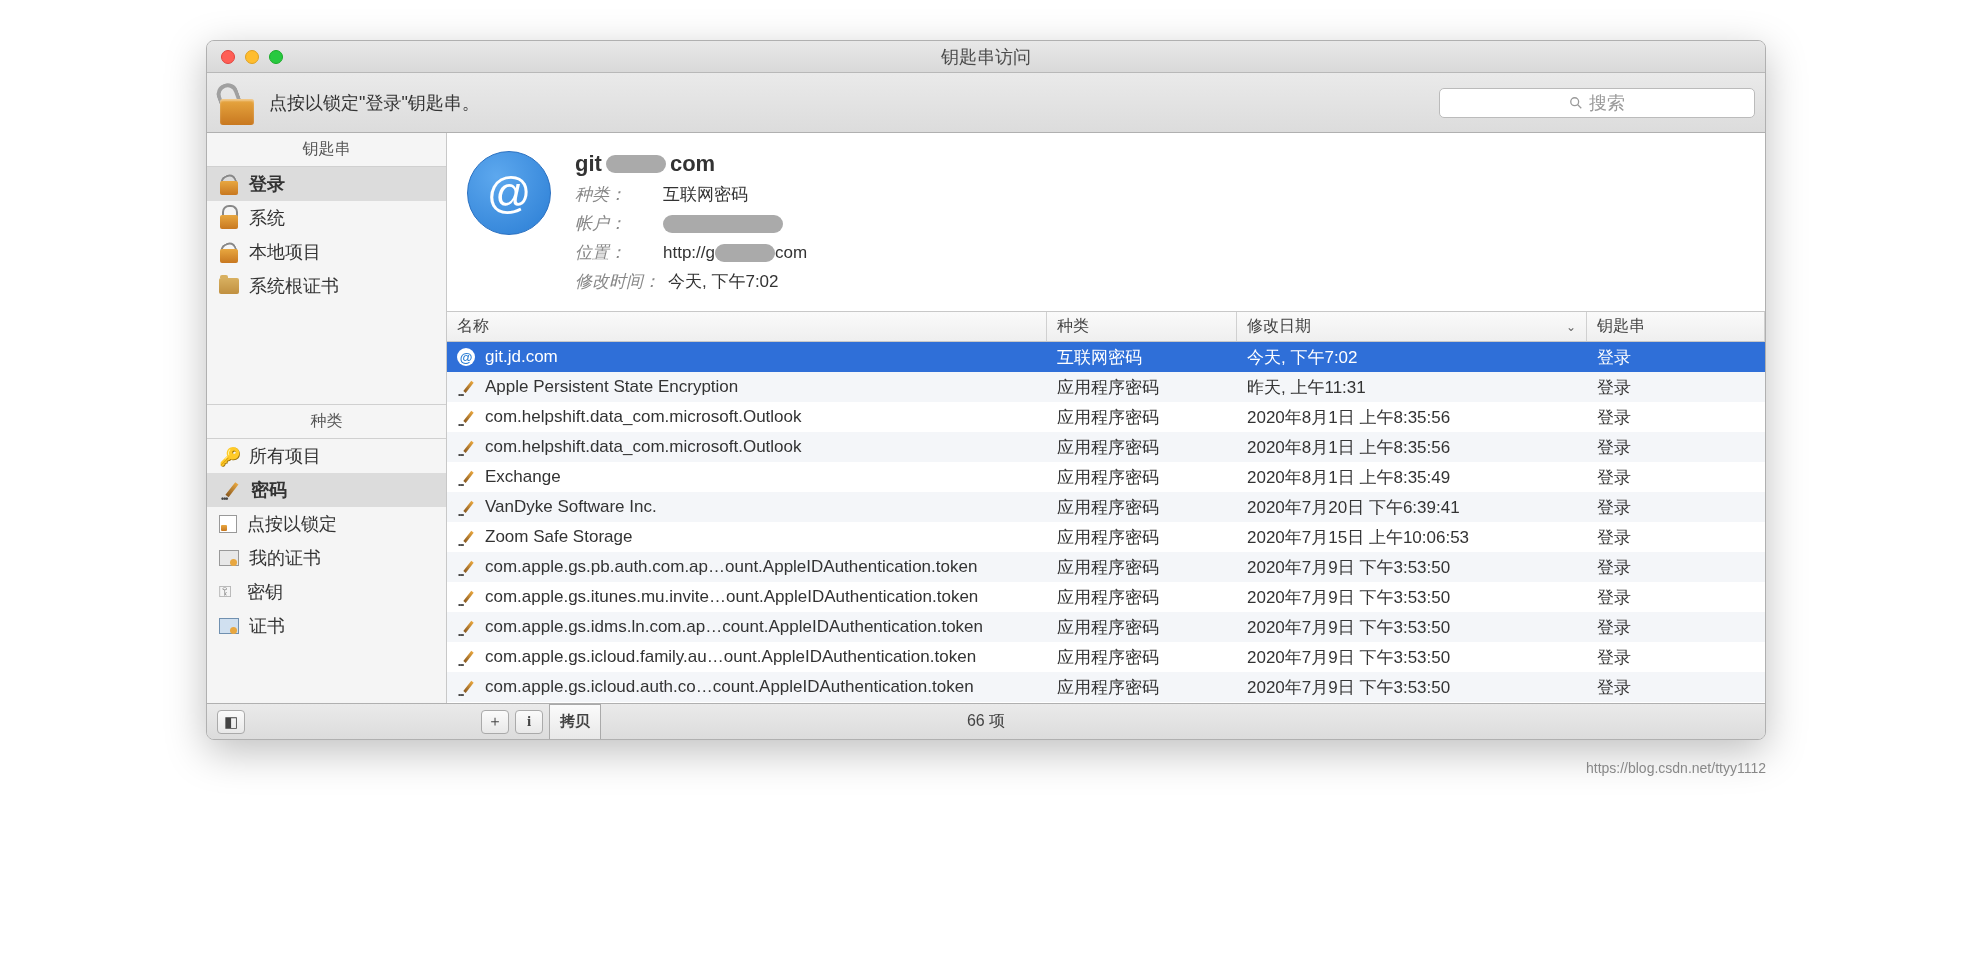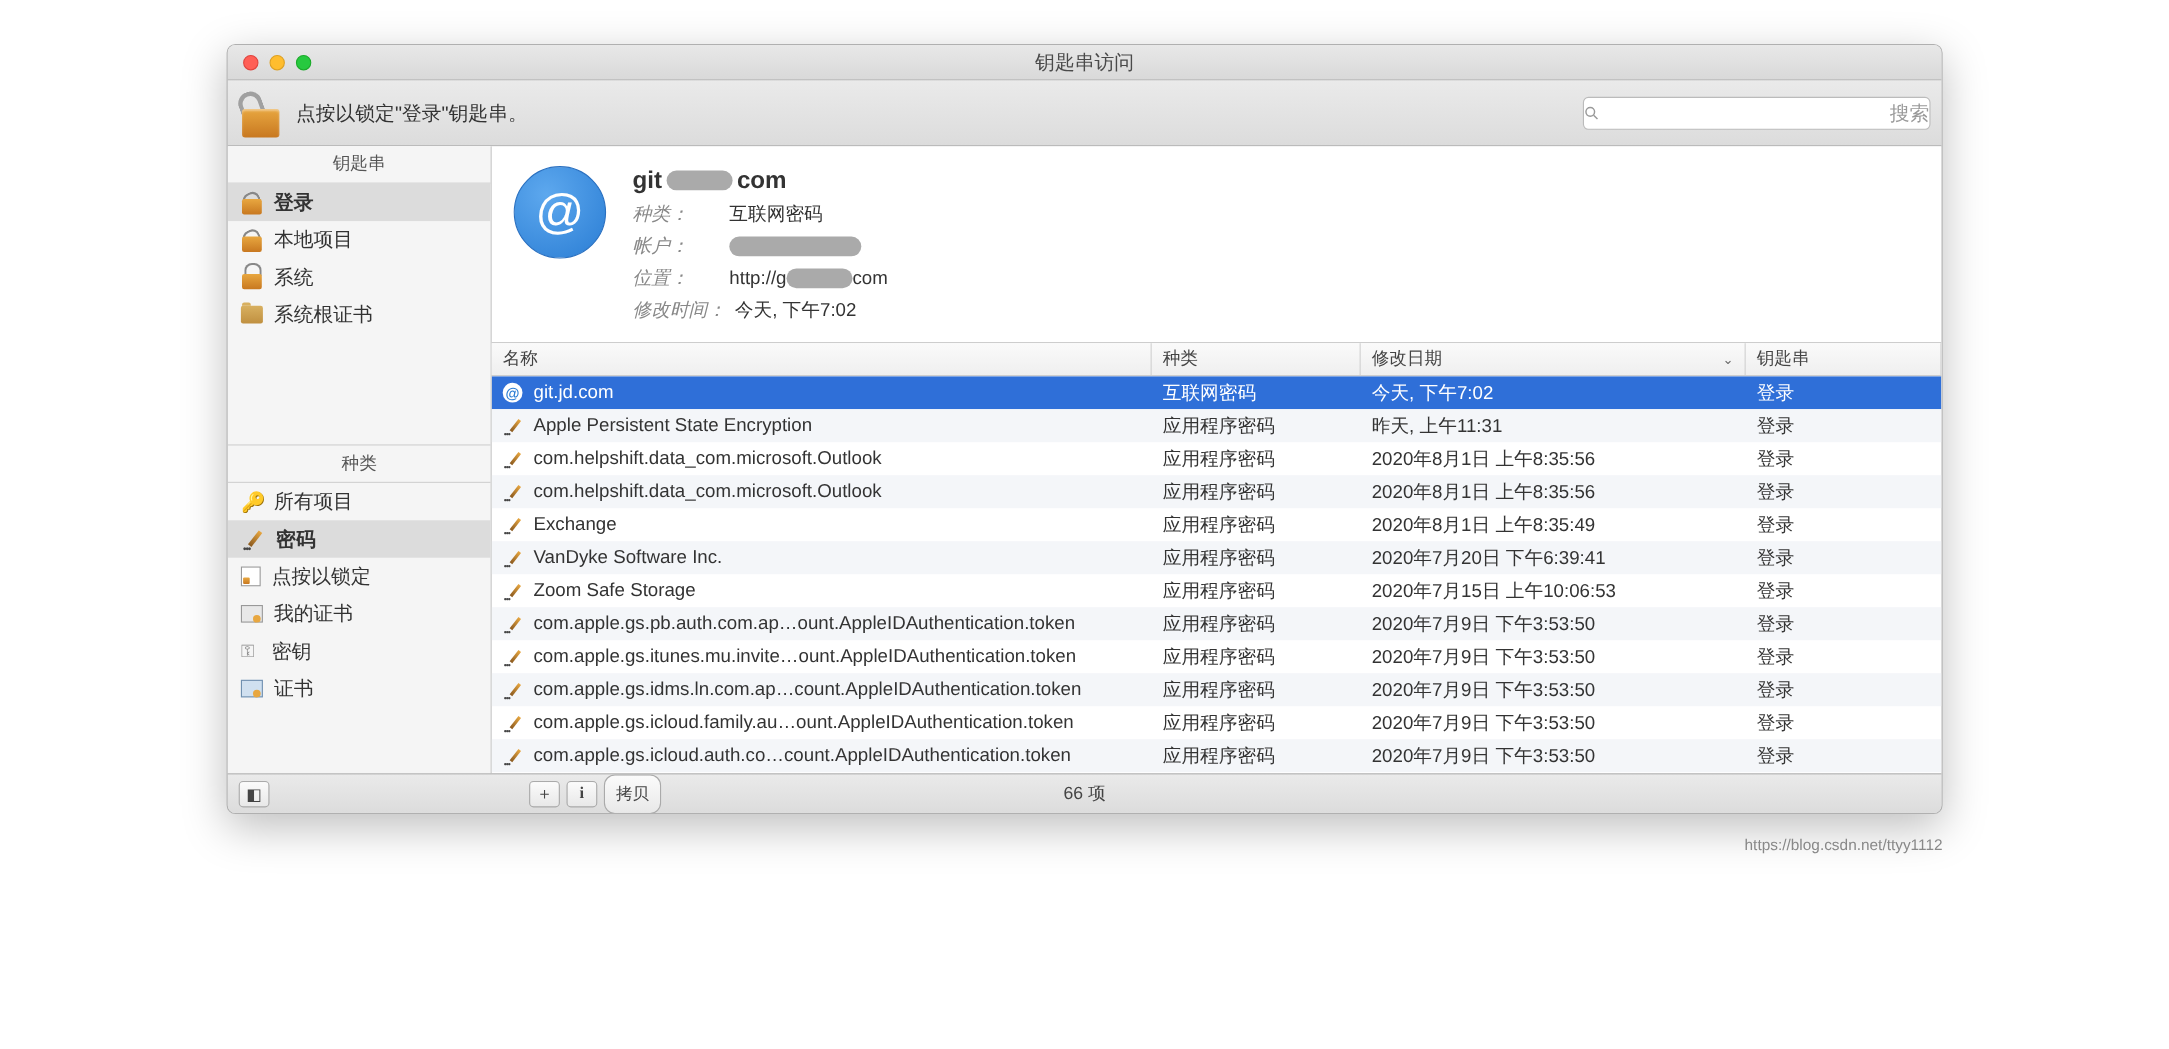--- a/index.html
+++ b/index.html
@@ -10,21 +10,21 @@
 .tl { width: 14px; height: 14px; border-radius: 50%; }
 .tl.red { background: #ff5f56; border: 1px solid #e0443e; }
 .tl.yellow { background: #ffbd2e; border: 1px solid #dea123; }
 .tl.green { background: #27c93f; border: 1px solid #1aab29; }
 .title { position: absolute; left: 50%; transform: translateX(-50%); font-size: 18px; color: #4a4a4a; font-weight: 400; }
 .toolbar { height: 60px; background: linear-gradient(#eaeaea,#dcdcdc); border-bottom: 1px solid #b0b0b0; display: flex; align-items: center; padding: 0 10px; }
 .lock-area { display: flex; align-items: center; gap: 12px; }
 .lock-ic { width: 40px; height: 44px; position: relative; }
 .lock-shackle { width: 22px; height: 20px; border: 4px solid #a0a0a0; border-bottom: none; border-radius: 11px 11px 0 0; position: absolute; left: 2px; top: -2px; transform: rotate(-20deg); transform-origin: right bottom; }
 .lock-body { width: 34px; height: 26px; background: linear-gradient(#e8a740,#c87820); border-radius: 3px; position: absolute; bottom: 0; left: 3px; box-shadow: inset 0 2px 2px rgba(255,255,255,0.4); }
-.search { margin-left: auto; width: 316px; height: 30px; background: #fff; border: 1px solid #bbb; border-radius: 5px; display: flex; align-items: center; justify-content: space-between; gap: 6px; color: #999; }
+.search { margin-left: auto; width: 316px; height: 30px; background: #fff; border: 1px solid #bbb; border-radius: 5px; display: flex; align-items: center; justify-content: center; gap: 6px; color: #999; }
 .search svg { width: 14px; height: 14px; }
 .body { display: flex; height: 570px; background: #fff; }
 .sidebar { width: 240px; background: #f5f5f5; border-right: 1px solid #c8c8c8; display: flex; flex-direction: column; }
 .sb-header { text-align: center; padding: 6px 0; font-size: 16px; color: #555; border-bottom: 1px solid #d0d0d0; }
 .sb-list { flex: 0 0 auto; }
 .sb-item { display: flex; align-items: center; gap: 10px; padding: 5px 12px; font-size: 18px; cursor: default; }
 .sb-item.sel { background: #dcdcdc; font-weight: 700; }
 .ic-lock-open, .ic-lock-closed { width: 20px; height: 22px; position: relative; }
 .ic-lock-open::before, .ic-lock-closed::before { content:''; position:absolute; width:12px; height:10px; border:2px solid #888; border-bottom:none; border-radius:7px 7px 0 0; left:3px; top:-2px; }
 .ic-lock-open::before { transform: rotate(-25deg); transform-origin: right bottom; }
@@ -68,21 +68,21 @@
 .cell.kind { flex:0 0 190px; }
 .cell.date { flex:0 0 350px; }
 .cell.key { flex:1; }
 .row-at { width:18px; height:18px; border-radius:50%; background:#fff; color:#2a7dd4; display:flex; align-items:center; justify-content:center; font-size:13px; font-weight:600; }
 .row.sel .row-at { background:#fff; }
 .ic-pen-sm { width:18px; height:18px; position:relative; }
 .ic-pen-sm::before { content:''; position:absolute; width:3px; height:13px; background:linear-gradient(#e8a740,#8b5a20); left:6px; top:1px; transform:rotate(38deg); transform-origin:bottom; }
 .ic-pen-sm::after { content:'•••'; position:absolute; bottom:-3px; left:1px; font-size:8px; letter-spacing:-1px; color:#444; }
 .statusbar { height:36px; background:linear-gradient(#eaeaea,#dcdcdc); border-top:1px solid #b0b0b0; display:flex; align-items:center; padding:0 10px; font-size:16px; color:#444; position:relative; }
 .sb-btn { width:28px; height:24px; background:linear-gradient(#fbfbfb,#e8e8e8); border:1px solid #aaa; border-radius:4px; display:flex; align-items:center; justify-content:center; margin-right:6px; font-size:15px; }
-.sb-txtbtn { height:24px; padding:17px 10px; background:linear-gradient(#fbfbfb,#e8e8e8); border:1px solid #aaa; border-radius:10px; display:flex; align-items:center; font-size:15px; }
+.sb-txtbtn { height:24px; padding:17px 10px; background:linear-gradient(#fbfbfb,#e8e8e8); border:1px solid #aaa; border-radius:0; display:flex; align-items:center; font-size:15px;font-weight:bold; }
 .status-count { position:absolute; left:50%; transform:translateX(-50%); }
 .watermark { text-align:right; color:#888; font-size:14px; margin-top:20px; width:1560px; margin-left:auto; margin-right:auto; }
 </style>
 </head>
 <body>
 
 <div class="window">
 
   <div class="titlebar">
     <div class="traffic">
@@ -112,26 +112,26 @@
 
   <div class="body">
     <div class="sidebar">
       <div class="sb-header">钥匙串</div>
       <div class="sb-list" id="keychains-list">
           <div class="sb-item sel">
             <span class="ic-lock-open"></span>
             <span>登录</span>
           </div>
           <div class="sb-item">
+            <span class="ic-lock-closed"></span>
+            <span>系统</span>
+          </div>
+          <div class="sb-item">
             <span class="ic-lock-open"></span>
             <span>本地项目</span>
-          </div>
-          <div class="sb-item">
-            <span class="ic-lock-closed"></span>
-            <span>系统</span>
           </div>
           <div class="sb-item">
             <span class="ic-folder"></span>
             <span>系统根证书</span>
           </div>
         </div>
       <div style="flex:1"></div>
       <div class="sb-header" style="border-top:1px solid #d0d0d0">种类</div>
       <div class="sb-list" id="categories-list" style="padding-bottom:60px">
           <div class="sb-item">

